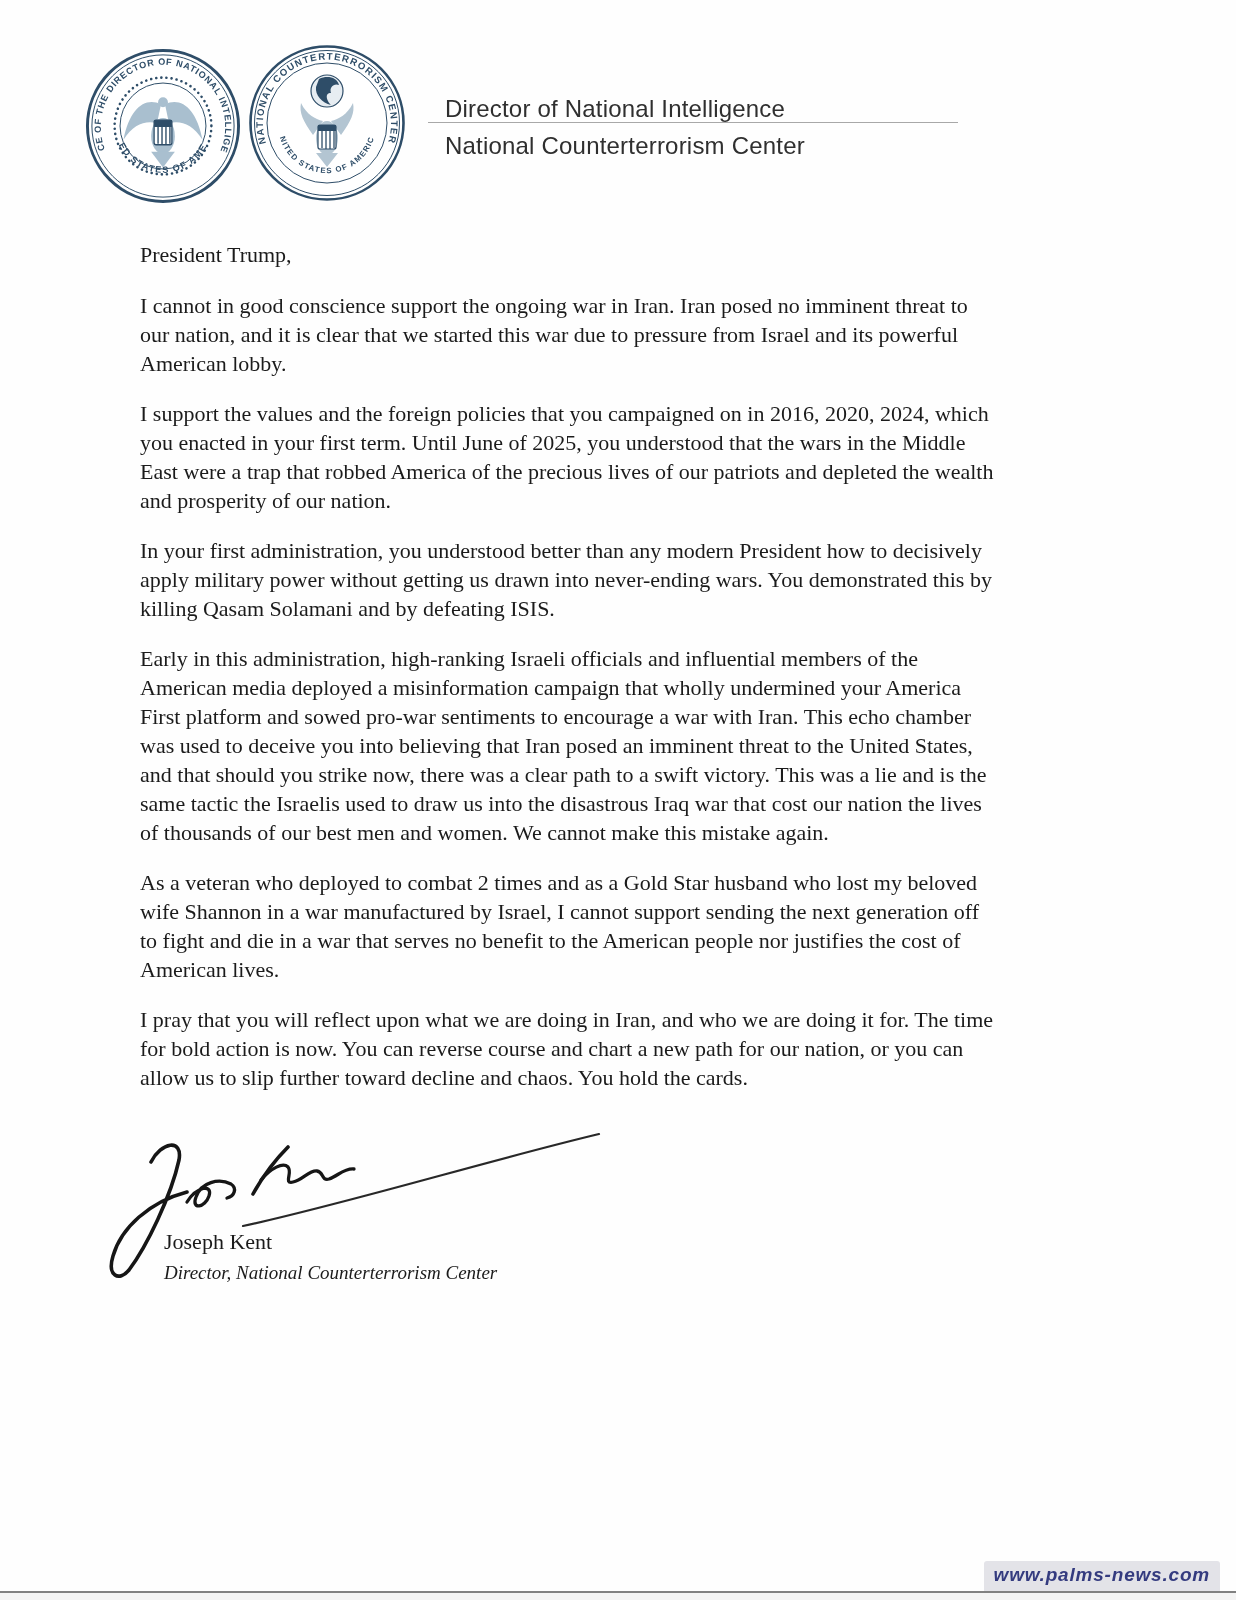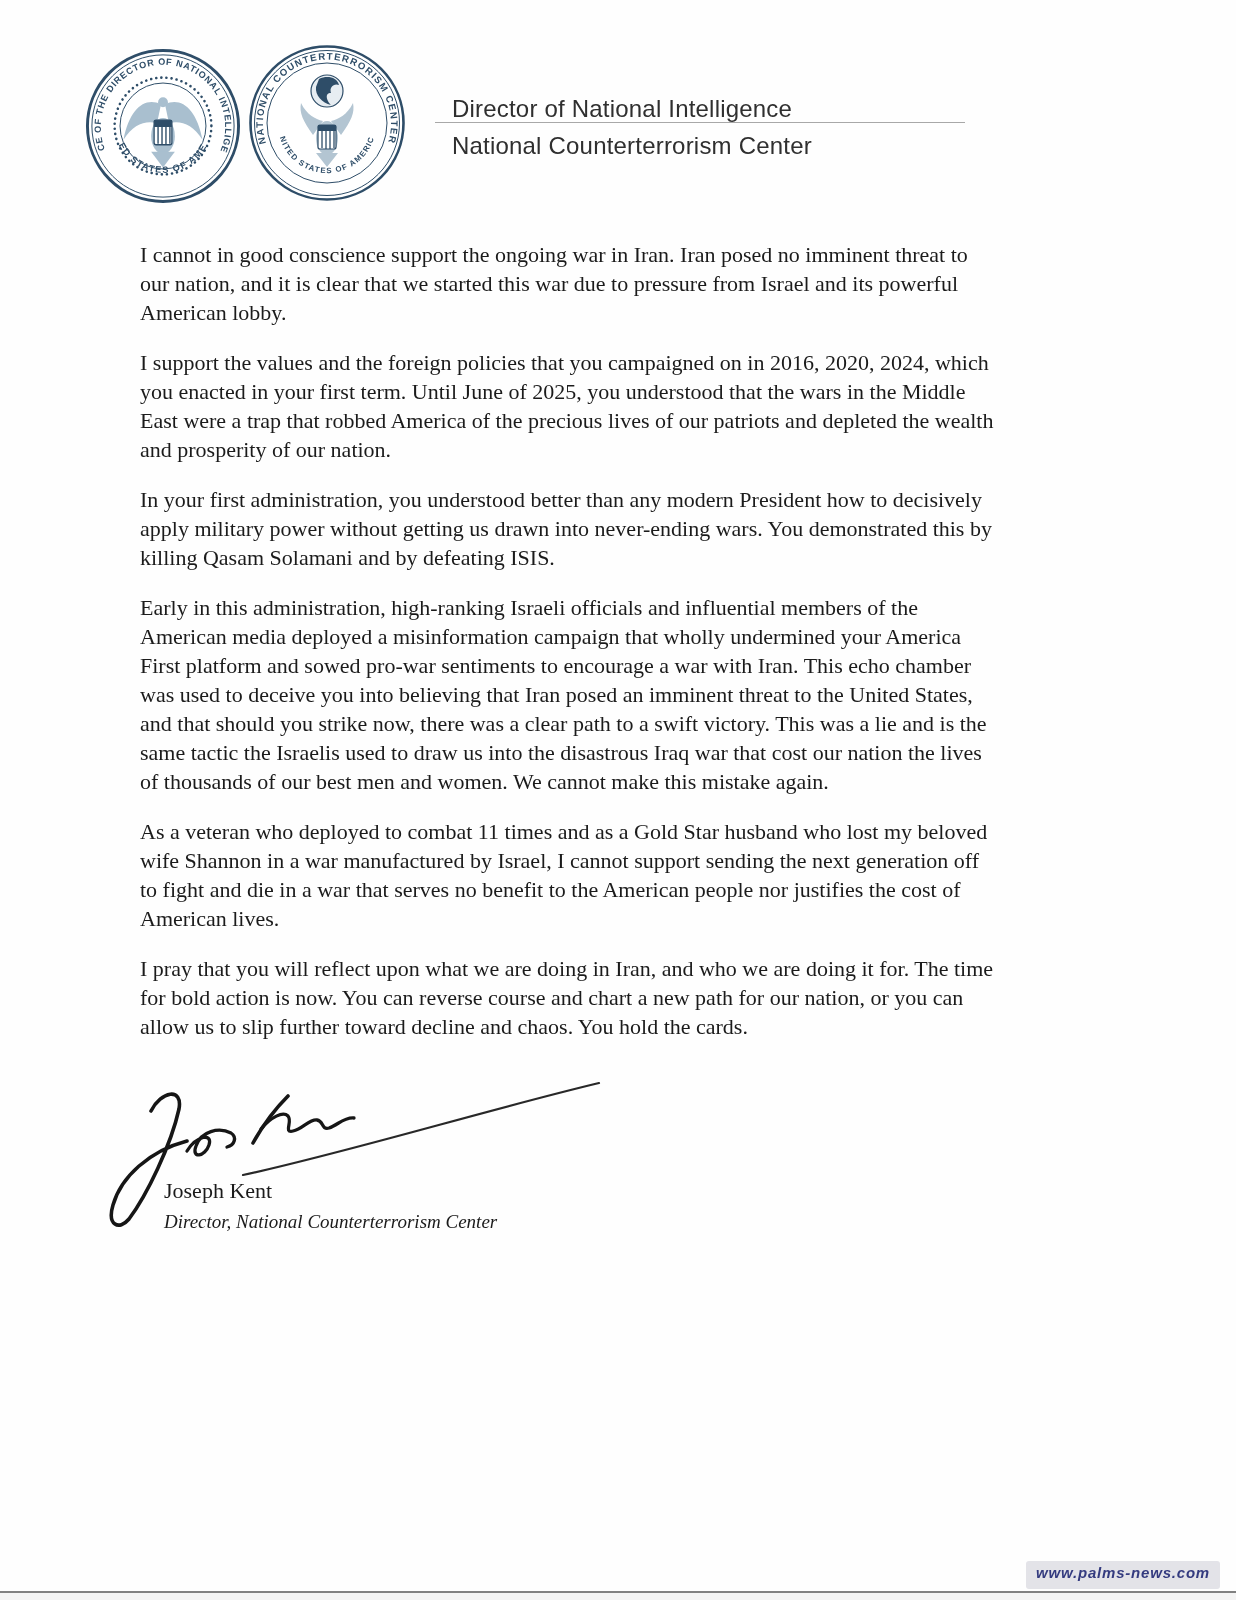--- a/index.html
+++ b/index.html
@@ -13,21 +13,21 @@
     color:#1b1b1b;
   }
   
   .seal{position:absolute;}
   .seal text{
     font-family:"Liberation Sans", sans-serif;
     font-weight:700;
     fill:#2e4d68;
   }
   .agency{position:absolute;left:445px;top:96px;width:560px;
-    font-family:"Liberation Sans", sans-serif;color:#2f2f2f;margin-left:7px;}
+    font-family:"Liberation Sans", sans-serif;color:#2f2f2f;}
   .agency-line1{font-size:24px;line-height:26px;letter-spacing:.2px;}
   .agency-rule{position:absolute;left:-17px;top:26px;width:530px;height:0;
     border-top:1.5px solid #a8a8a8;}
   .agency-line2{margin-top:11px;font-size:24px;line-height:26px;letter-spacing:.2px;}
   
   .letter-body{
     position:absolute;left:140px;top:240px;width:1000px;
     font-size:22px;line-height:29px;
   }
   .letter-body p{
@@ -41,21 +41,21 @@
   .closing{margin-top:-52px;margin-left:24px;}
   .closing-name{font-size:22px;line-height:31px;}
   .closing-title{font-size:19px;line-height:31px;font-style:italic;}
   
   .watermark{
     position:absolute;right:16px;top:1561px;
     background:#e3e3e8;border-radius:3px;
     padding:3px 10px 8px 10px;
     font-family:"Liberation Sans", sans-serif;
     font-style:italic;font-weight:700;
-    font-size:15px;letter-spacing:.8px;
+    font-size:19px;letter-spacing:.8px;
     color:#343b7f;
   }
   .bottom-edge{
     position:absolute;left:0;top:1591px;width:1236px;height:9px;
     border-top:2px solid #818181;background:#f4f4f4;
   }
 </style>
 </head>
 <body>
 
@@ -129,38 +129,39 @@
     </g>
   </svg>
 
   <div class="agency">
     <div class="agency-line1">Director of National Intelligence</div>
     <div class="agency-rule"></div>
     <div class="agency-line2">National Counterterrorism Center</div>
   </div>
 
   <div class="letter-body">
+    <p class="salutation">President Trump,</p>
     <p>I cannot in good conscience support the ongoing war in Iran. Iran posed no imminent threat to
 our nation, and it is clear that we started this war due to pressure from Israel and its powerful
 American lobby.</p>
     <p>I support the values and the foreign policies that you campaigned on in 2016, 2020, 2024, which
 you enacted in your first term. Until June of 2025, you understood that the wars in the Middle
 East were a trap that robbed America of the precious lives of our patriots and depleted the wealth
 and prosperity of our nation.</p>
     <p>In your first administration, you understood better than any modern President how to decisively
 apply military power without getting us drawn into never-ending wars. You demonstrated this by
 killing Qasam Solamani and by defeating ISIS.</p>
     <p>Early in this administration, high-ranking Israeli officials and influential members of the
 American media deployed a misinformation campaign that wholly undermined your America
 First platform and sowed pro-war sentiments to encourage a war with Iran. This echo chamber
 was used to deceive you into believing that Iran posed an imminent threat to the United States,
 and that should you strike now, there was a clear path to a swift victory. This was a lie and is the
 same tactic the Israelis used to draw us into the disastrous Iraq war that cost our nation the lives
 of thousands of our best men and women. We cannot make this mistake again.</p>
-    <p>As a veteran who deployed to combat 11 times and as a Gold Star husband who lost my beloved
+    <p>As a veteran who deployed to combat 2 times and as a Gold Star husband who lost my beloved
 wife Shannon in a war manufactured by Israel, I cannot support sending the next generation off
 to fight and die in a war that serves no benefit to the American people nor justifies the cost of
 American lives.</p>
     <p>I pray that you will reflect upon what we are doing in Iran, and who we are doing it for. The time
 for bold action is now. You can reverse course and chart a new path for our nation, or you can
 allow us to slip further toward decline and chaos. You hold the cards.</p>
 
     <div class="signature-wrap">
       <svg width="545" height="160" viewBox="0 0 545 160" fill="none" stroke="#161616" stroke-linecap="round" stroke-linejoin="round">
         <path d="M148,108 C250,86 395,42 504,16" stroke-width="2.2" opacity="0.92"></path>

